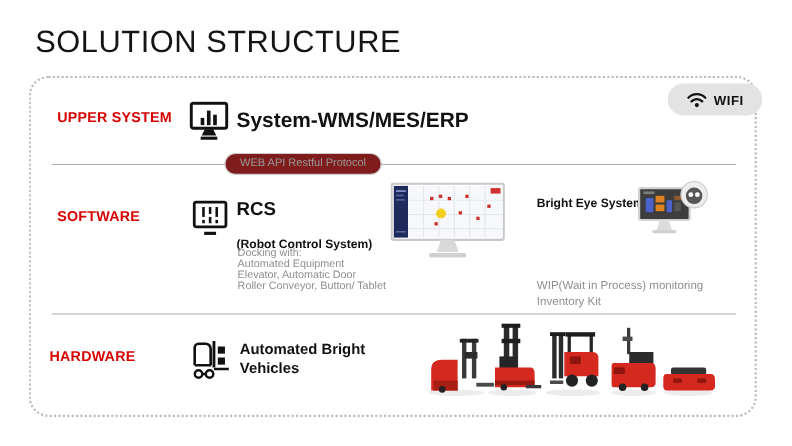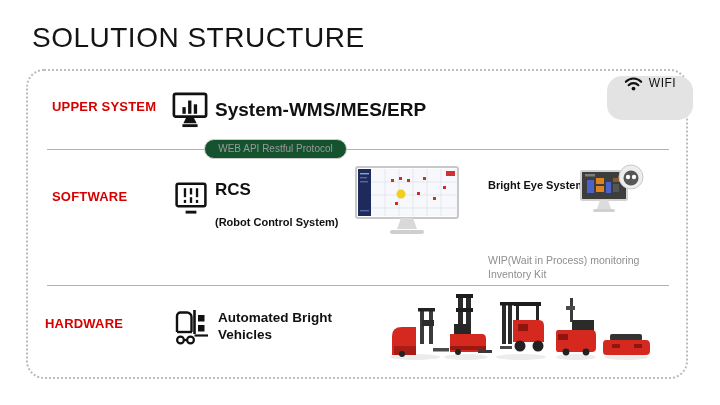--- a/index.html
+++ b/index.html
@@ -10,33 +10,33 @@
   }
   .abs { position:absolute; }
   .slide-title {
     left:32px; top:22px; font-size:28px; font-weight:400; letter-spacing:.5px; color:#141414;
   }
   .frame {
     left:26px; top:69px; width:662px; height:310px;
     border:2px dotted #bcbcbc; border-radius:18px;
   }
   .wifi-badge {
-    left:607px; top:76px; width:86px; height:44px; background:#e3e3e3;
-    border-radius:15px; display:flex; justify-content:center; gap:6px; z-index:3;
+    left:607px; top:76px; width:86px; height:29px; background:#e3e3e3;
+    border-radius:15px; display:flex; align-items:center; justify-content:center; gap:6px; z-index:3;font-weight:bold;
   }
   .wifi-badge .wifi-label { font-size:12px; color:#111; letter-spacing:.5px; }
   .row-label { font-size:13px; font-weight:bold; color:#d60000; letter-spacing:.2px; }
   .lbl-upper { left:52px; top:99px; }
   .lbl-software { left:52px; top:189px; }
   .lbl-hardware { left:45px; top:316px; }
   .divider { height:0; border-top:1.5px solid #b3b3b3; }
   .divider-1 { left:47px; top:149px; width:622px; }
   .divider-2 { left:47px; top:285px; width:622px; }
   .pill {
-    left:204px; top:139px; width:143px; height:20px; background:#14532d;
+    left:204px; top:139px; width:143px; height:20px; background:#7f1d1d;
     border:1.5px solid #ccc; border-radius:11px; z-index:2;
     font-size:10px; color:#9a9a9a; text-align:center; line-height:17px;
   }
   .sys-title { left:215px; top:99px; font-size:19px; font-weight:bold; }
   .rcs-title { left:215px; top:180px; font-size:17px; font-weight:bold; }
   .rcs-subtitle { left:215px; top:216px; font-size:11px; font-weight:bold; }
   .docking { left:216px; top:226px; font-size:9.8px; line-height:10px; color:#8e8e8e; }
   .bright-title { left:488px; top:179px; font-size:11px; font-weight:bold; }
   .wip { left:488px; top:217px; font-size:10.5px; line-height:14px; color:#8e8e8e;margin-top:36px; }
   .agv-title { left:218px; top:309px; font-size:13.5px; line-height:17px; font-weight:bold; }
@@ -96,20 +96,26 @@
         <rect x="18.7" y="17" width="2.6" height="6.4" fill="#111"></rect>
       <rect x="25.4" y="7" width="2.6" height="10" fill="#111"></rect>
         <rect x="25.4" y="20" width="2.6" height="3.4" fill="#111"></rect>
       <rect x="14" y="32" width="12" height="3.2" fill="#111"></rect>
     </svg>
   </span>
 
   <div class="abs rcs-title">RCS</div>
   <div class="abs rcs-subtitle">(Robot Control System)</div>
 
+  <div class="abs docking">
+    <div>Docking with:</div>
+    <div>Automated Equipment</div>
+    <div>Elevator, Automatic Door</div>
+    <div>Roller Conveyor, Button/ Tablet</div>
+  </div>
 
   <span class="abs rcs-monitor">
     <svg width="104" height="70" viewBox="0 0 104 70">
       <rect x="1" y="1" width="102" height="51" rx="2" fill="#fdfdfd" stroke="#c8c8c8" stroke-width="2"></rect>
       <rect x="3" y="3" width="13" height="47" fill="#1f2a5c"></rect>
       <rect x="5" y="7" width="9" height="1.4" fill="#8fa0d6"></rect>
       <rect x="5" y="11" width="7" height="1.4" fill="#56679f"></rect>
       <rect x="5" y="15" width="8" height="1.4" fill="#56679f"></rect>
       <rect x="5" y="44" width="9" height="1.4" fill="#56679f"></rect>
       <rect x="16" y="3" width="86" height="47" fill="#f7f8fb"></rect>

